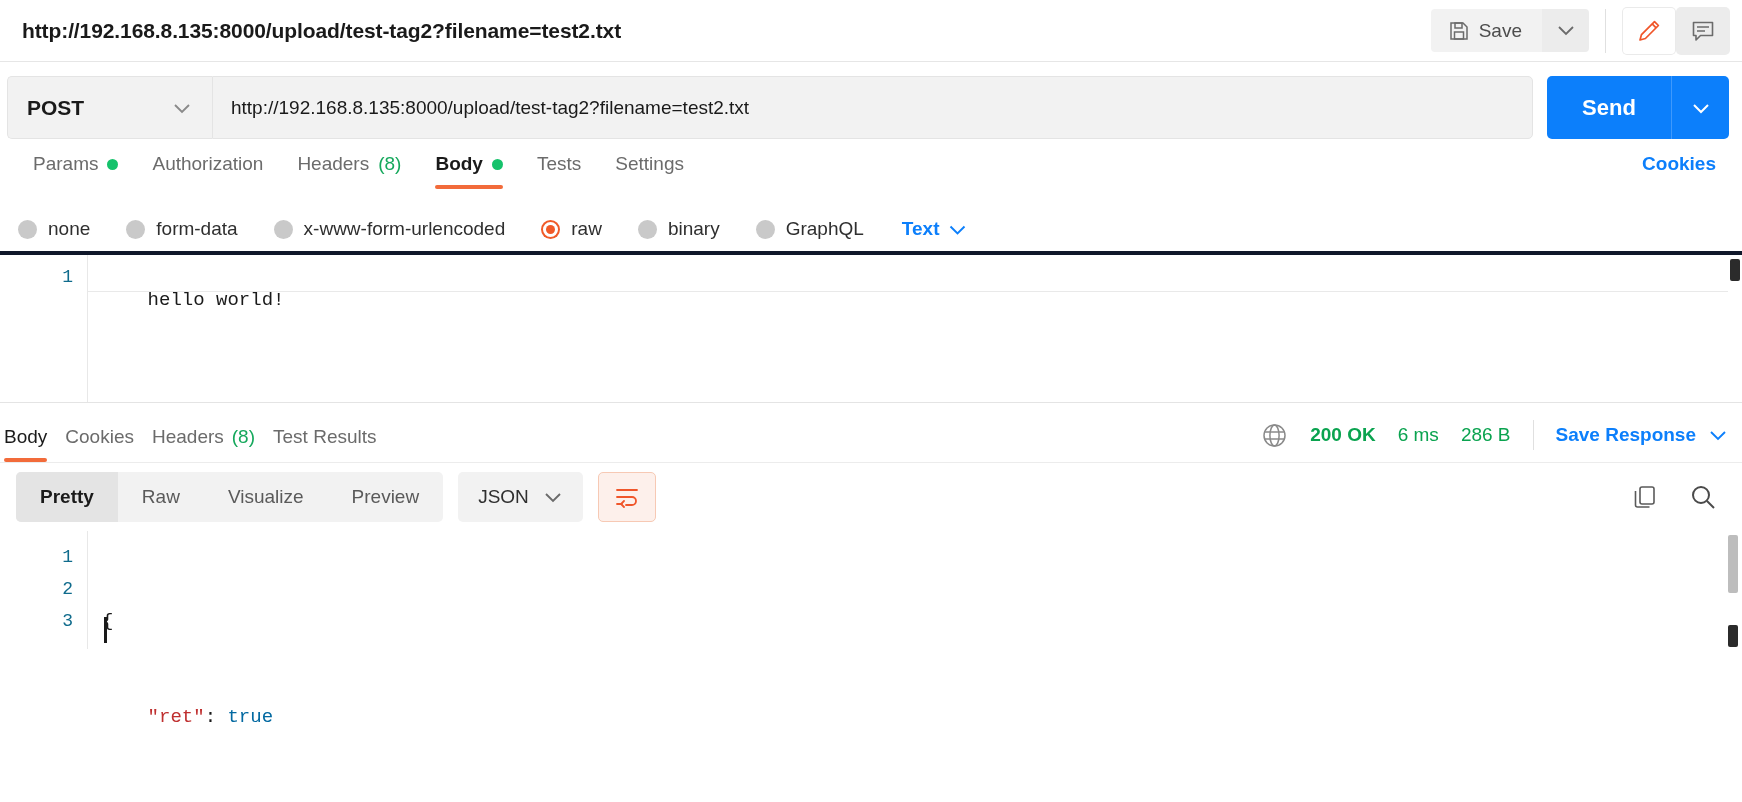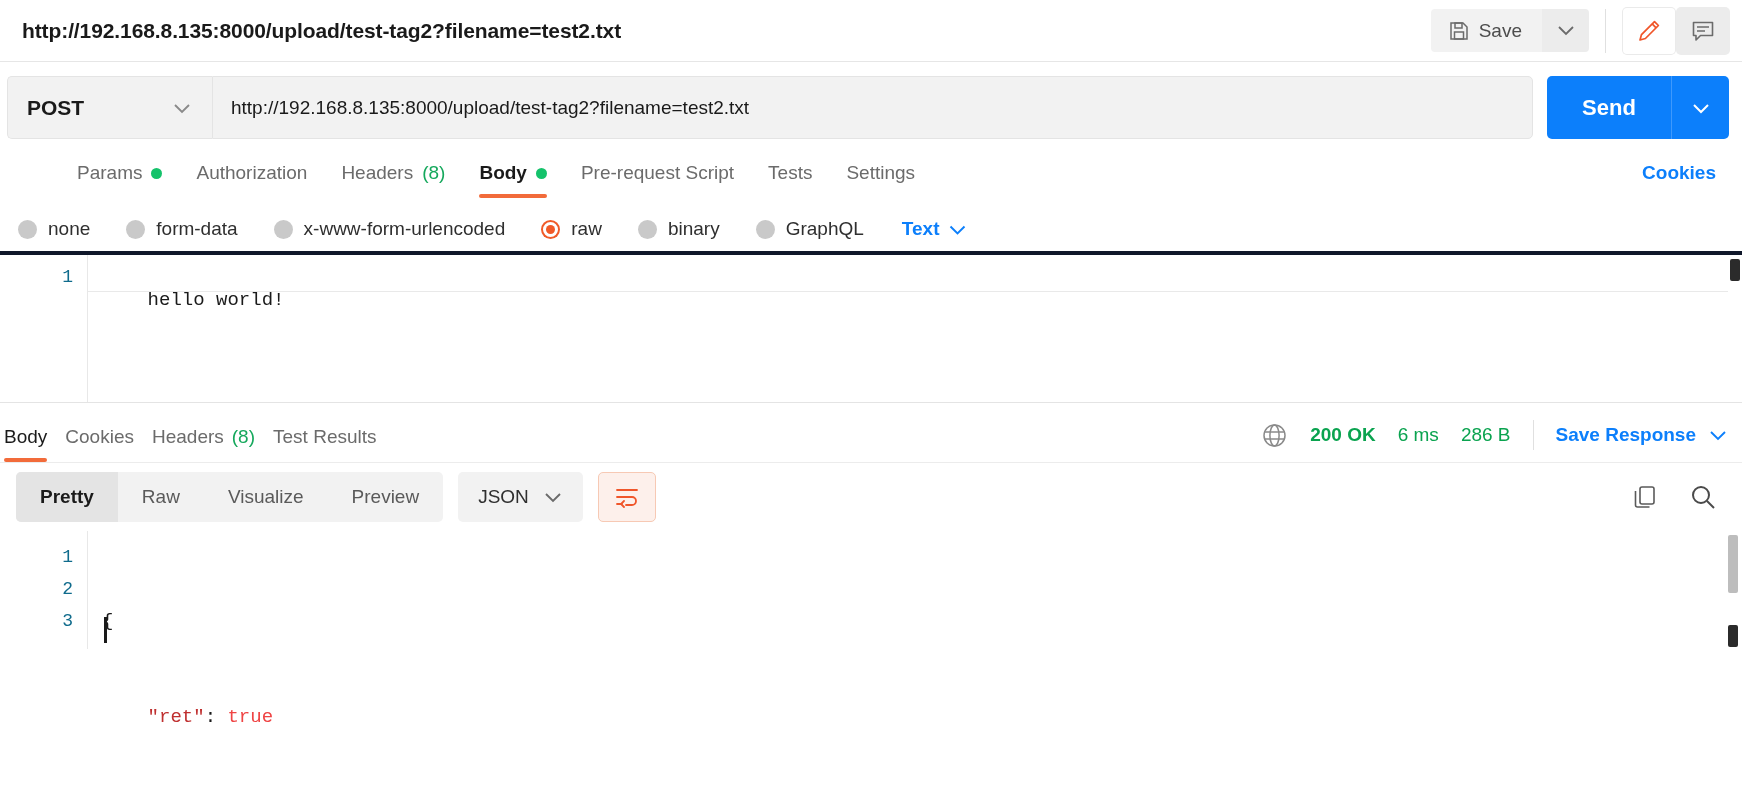--- a/index.html
+++ b/index.html
@@ -88,24 +88,23 @@
     background: #0c7ffb; border: none;
     border-left: 1px solid #3f99fc;
     height: 63px; width: 58px;
     border-radius: 0 5px 5px 0;
     display: flex; align-items: center; justify-content: center;
     cursor: pointer;
   }
 
   
   .tabs {
-    display: flex; align-items: center;
+    display: flex; align-items: flex-start;
     height: 54px; padding: 0 16px;
     position: relative;
-    margin-left: 44px;
   }
   .tab {
     display: flex; align-items: center; gap: 9px;
     font-size: 19px; color: #6b6b6b;
     padding: 0 17px 14px 17px;
     cursor: pointer; white-space: nowrap;
     position: relative;
   }
   .tab.active { color: #1a1a1a; font-weight: bold; }
   .tab.active::after {
@@ -263,21 +262,21 @@
     font-size: 18px; color: #0f6b8c; line-height: 32px;
     border-right: 1px solid #e8e8e8;
   }
   .resp-code {
     flex: 1 1 auto; padding: 10px 0 0 14px;
     font-family: "Liberation Mono", monospace;
     font-size: 19px; line-height: 32px; white-space: pre;
     color: #1a1a1a;
   }
   .k-key { color: #bf2f2f; }
-  .k-bool { color: #ef4444; }
+  .k-bool { color: #0369a1; }
   .resp-scroll-top {
     position: absolute; right: 4px; top: 4px;
     width: 10px; height: 58px; background: #bdbdbd; border-radius: 2px;
   }
   .resp-scroll-bot {
     position: absolute; right: 4px; bottom: 2px;
     width: 10px; height: 22px; background: #2b2b2b; border-radius: 2px;
   }
   .cursor-bar {
     position: absolute; left: 104px; top: 86px;
@@ -365,23 +364,20 @@
   <div class="tab">
     <span>Authorization</span>
   </div>
   <div class="tab">
     <span>Headers</span>
     <span class="cnt">(8)</span>
   </div>
   <div class="tab active">
     <span>Body</span>
     <span class="dot"></span>
-  </div>
-  <div class="tab">
-    <span>Pre-request Script</span>
   </div>
   <div class="tab">
     <span>Tests</span>
   </div>
   <div class="tab">
     <span>Settings</span>
   </div>
   <div class="tabs-spacer"></div>
   <div class="cookies-link">Cookies</div>
 </div>

